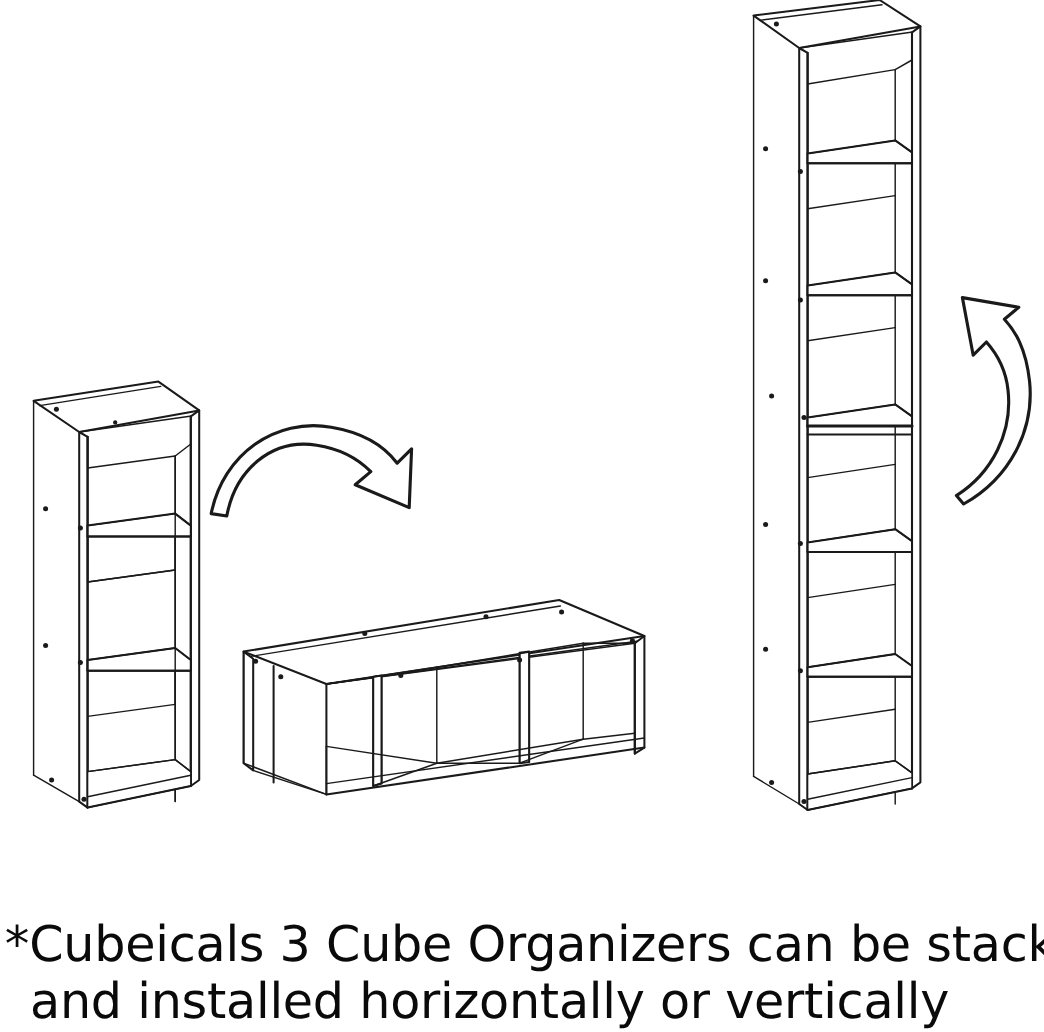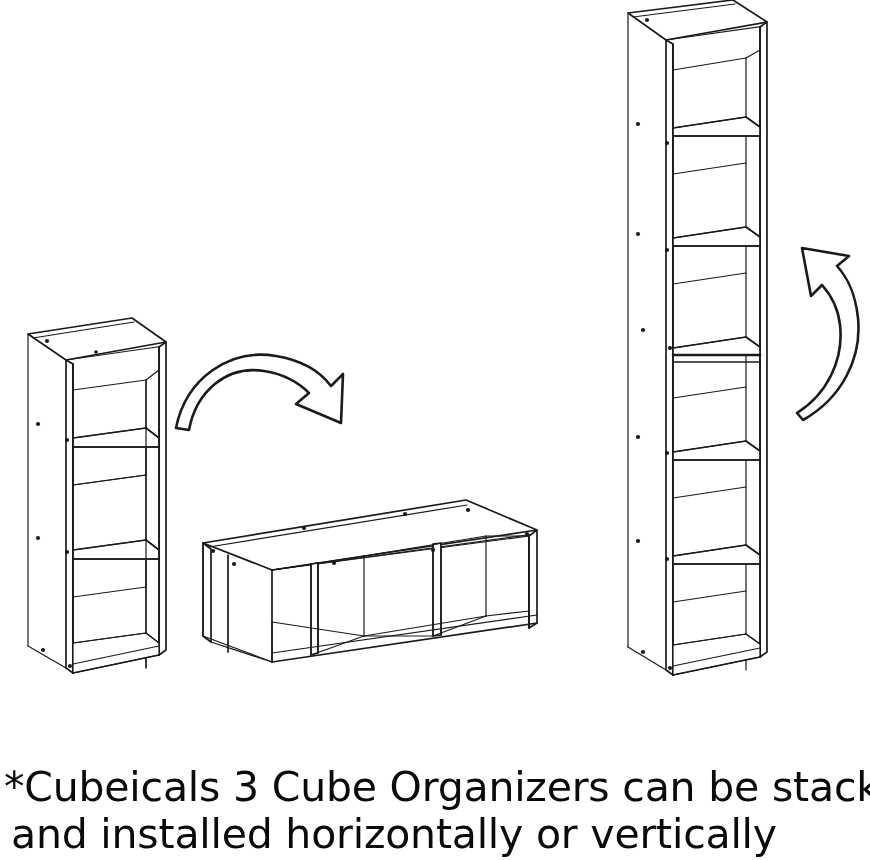--- a/index.html
+++ b/index.html
@@ -27,21 +27,21 @@
     top: 764px;
     width: 870px;
     color: #0a0a0a;
     font-family: "DejaVu Sans", sans-serif;
     font-size: 41px;
     line-height: 47px;
     letter-spacing: -0.2px;
     white-space: nowrap;
   }
   .caption .line1 { display: block; padding-left: 4px; }
-  .caption .line2 { display: block; padding-left: 11px; }
+  .caption .line2 { display: block; padding-left: 25px; }
 </style>
 </head>
 <body>
 
 <svg id="figure" viewBox="0 0 870 860" xmlns="http://www.w3.org/2000/svg">
   <defs>
     <style>
       .ln   { fill:none; stroke:#1a1a1a; stroke-width:1.7; stroke-linejoin:round; stroke-linecap:round; }
       .lnt  { fill:none; stroke:#1a1a1a; stroke-width:1.2; stroke-linejoin:round; stroke-linecap:round; }
       .lnb  { fill:none; stroke:#1a1a1a; stroke-width:2.6; stroke-linejoin:round; stroke-linecap:round; }

